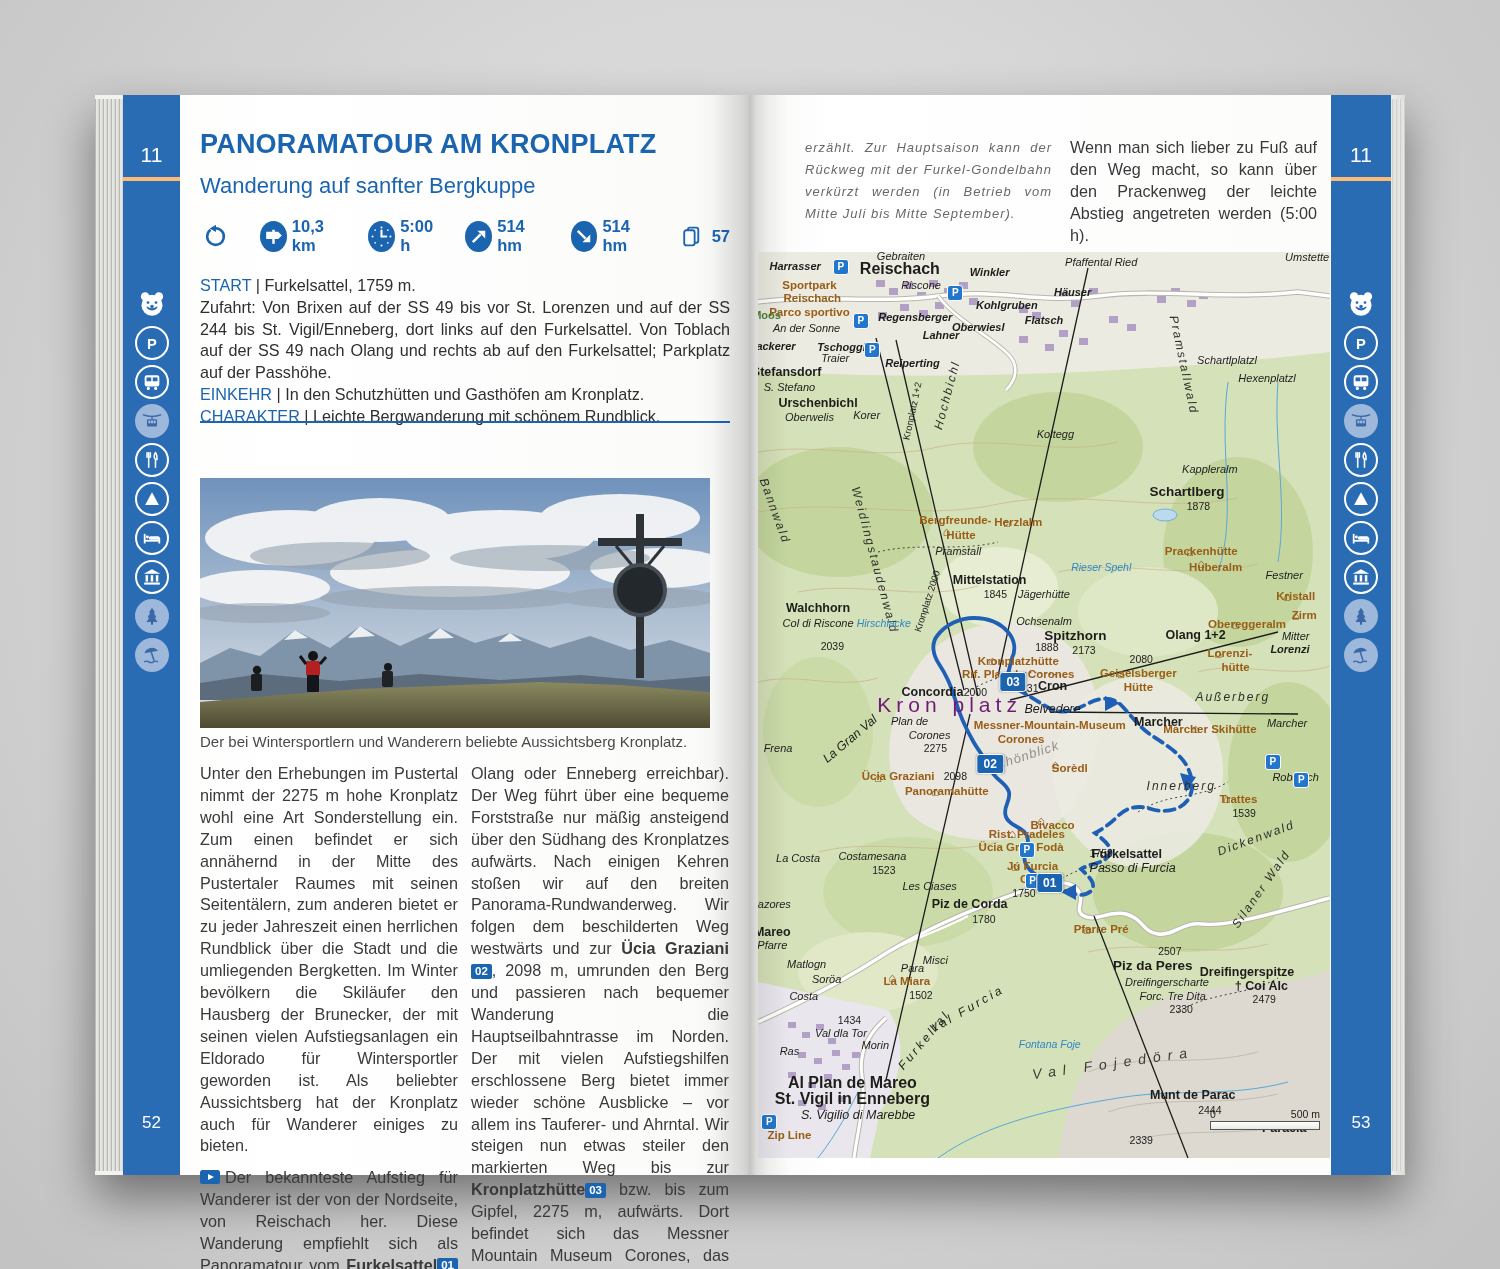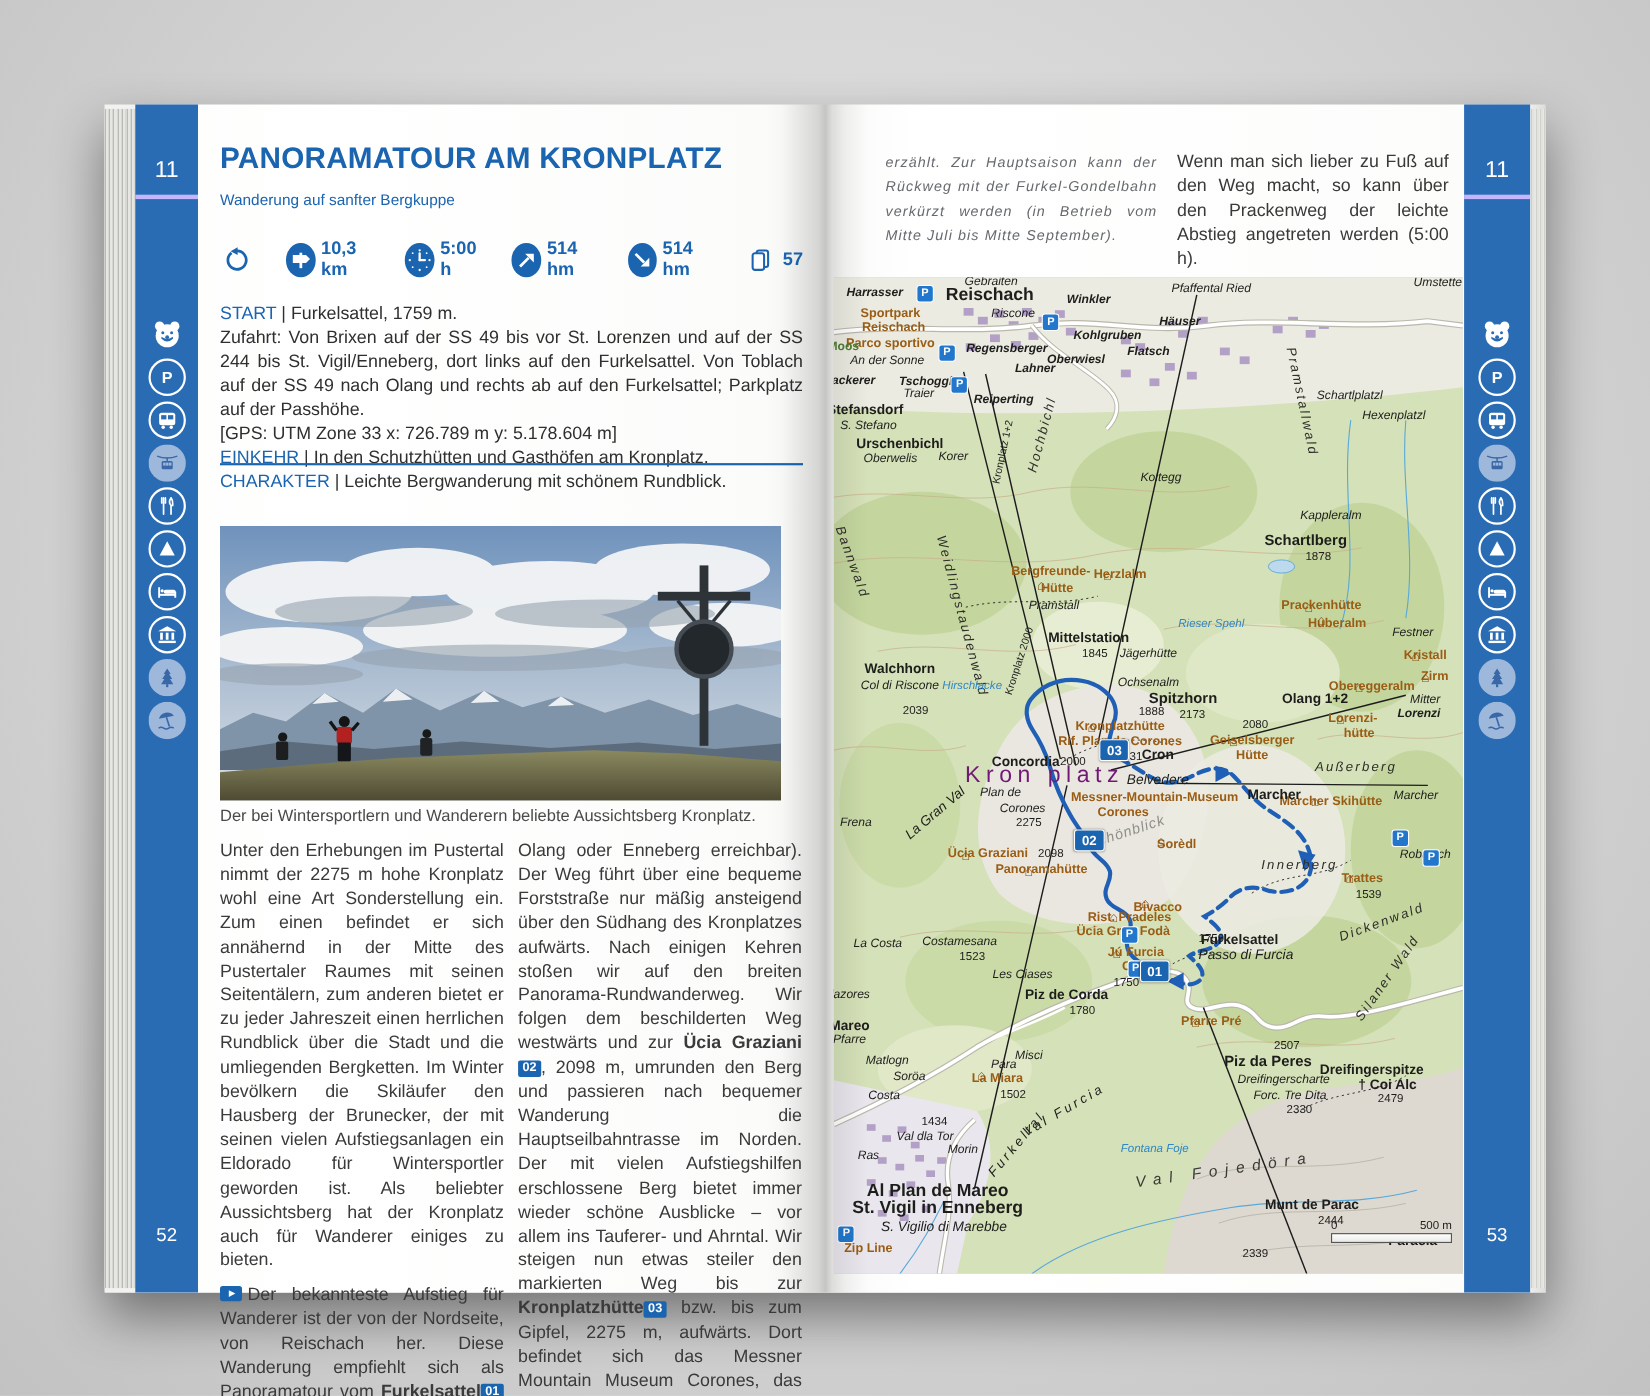--- a/index.html
+++ b/index.html
@@ -21,34 +21,34 @@
   .edges-r{position:absolute;right:0;top:4px;width:14px;height:1072px;
     background:repeating-linear-gradient(90deg,#e8e8e5 0 1px,#cfcfcc 1px 2px,#e2e2df 2px 4px);}
   .spine{position:absolute;left:616px;top:0;width:78px;height:1080px;pointer-events:none;
     background:linear-gradient(90deg,rgba(0,0,0,0) 0,rgba(0,0,0,.10) 42%,rgba(0,0,0,.16) 50%,rgba(0,0,0,.08) 58%,rgba(0,0,0,0) 100%);z-index:40;}
 
   
   .sidebar{position:absolute;top:0;width:57px;height:1080px;background:#2a6cb4;z-index:10;}
   .sidebar-l{left:28px;}
   .sidebar-r{right:14px;width:60px;}
   .chapnum{position:absolute;left:0;top:38px;width:100%;height:48px;color:#fff;font-size:21px;
-    display:flex;align-items:center;justify-content:center;border-bottom:4px solid #c4b5fd;box-sizing:border-box;}
+    display:flex;align-items:center;justify-content:center;border-bottom:4px solid #fdba74;box-sizing:border-box;}
   .sb-icons{position:absolute;left:0;top:192px;width:100%;display:flex;flex-direction:column;align-items:center;gap:5px;}
   .sb-ic{--ink:#ffffff;--cut:#2a6cb4;width:34px;height:34px;border-radius:50%;border:2.5px solid #fff;
     box-sizing:border-box;display:flex;align-items:center;justify-content:center;}
   .sb-ic svg{width:22px;height:22px;display:block;}
   .sb-ic.noring{border-color:transparent;}
   .sb-ic.noring svg{width:30px;height:30px;}
   .sb-ic.dim{--ink:#3a67a8;--cut:#9db8da;background:#9db8da;border-color:transparent;}
   .pagenum{position:absolute;left:0;bottom:42px;width:100%;text-align:center;color:#fff;font-size:17px;}
 
   
   .content-l{position:absolute;left:105px;top:0;width:530px;height:1080px;}
   .tour-title{position:absolute;left:0;top:34px;margin:0;color:#1a64b0;font-size:27px;font-weight:bold;letter-spacing:.2px;}
-  .tour-sub{position:absolute;left:0;top:78px;margin:0;color:#1a64b0;font-size:14px;font-weight:normal;}
+  .tour-sub{position:absolute;left:0;top:78px;margin:0;color:#1a64b0;font-size:22px;font-weight:normal;}
   .stats{position:absolute;left:0;top:122px;display:flex;align-items:center;gap:24px;}
   .stat{display:flex;align-items:center;gap:5px;color:#1a64b0;font-size:16.5px;font-weight:bold;}
   .st-ic{width:31px;height:31px;border-radius:50%;background:#1a64b0;display:flex;align-items:center;justify-content:center;}
   .st-ic svg{width:25px;height:25px;display:block;}
   .st-ic.plain{background:transparent;border-radius:0;}
   .info{position:absolute;left:0;top:180px;width:530px;font-size:16.2px;line-height:21.8px;color:#2f2f2f;text-align:justify;}
   .info p{margin:0;}
   .ilbl{color:#1a64b0;}
   .rule{position:absolute;left:0;top:326px;width:530px;height:0;border-top:2px solid #1a64b0;}
 
@@ -265,21 +265,20 @@
                 <rect x="5" y="6" width="10" height="14.5" rx="2" fill="#fff" stroke="#1a64b0" stroke-width="1.8"></rect>
               </svg>
           </span>
             <span>57</span>
         </div>
       </div>
 
       <div class="info">
         <p><span class="ilbl">START</span><span> | Furkelsattel, 1759 m.</span></p>
         <p>Zufahrt: Von Brixen auf der SS 49 bis vor St. Lorenzen und auf der SS 244 bis St. Vigil/Enneberg, dort links auf den Furkelsattel. Von Toblach auf der SS 49 nach Olang und rechts ab auf den Furkelsattel; Parkplatz auf der Passhöhe.</p>
-        <p>[GPS: UTM Zone 33  x: 726.789 m  y: 5.178.604 m]</p>
         <p><span class="ilbl">EINKEHR</span><span> | In den Schutzhütten und Gasthöfen am Kronplatz.</span></p>
         <p><span class="ilbl">CHARAKTER</span><span> | Leichte Bergwanderung mit schönem Rundblick.</span></p>
       </div>
 
       <div class="rule"></div>
 
       <div class="photo">
         <svg width="510" height="250" viewBox="0 0 510 250">
           <defs>
             <linearGradient id="sky" x1="0" y1="0" x2="0" y2="1">

